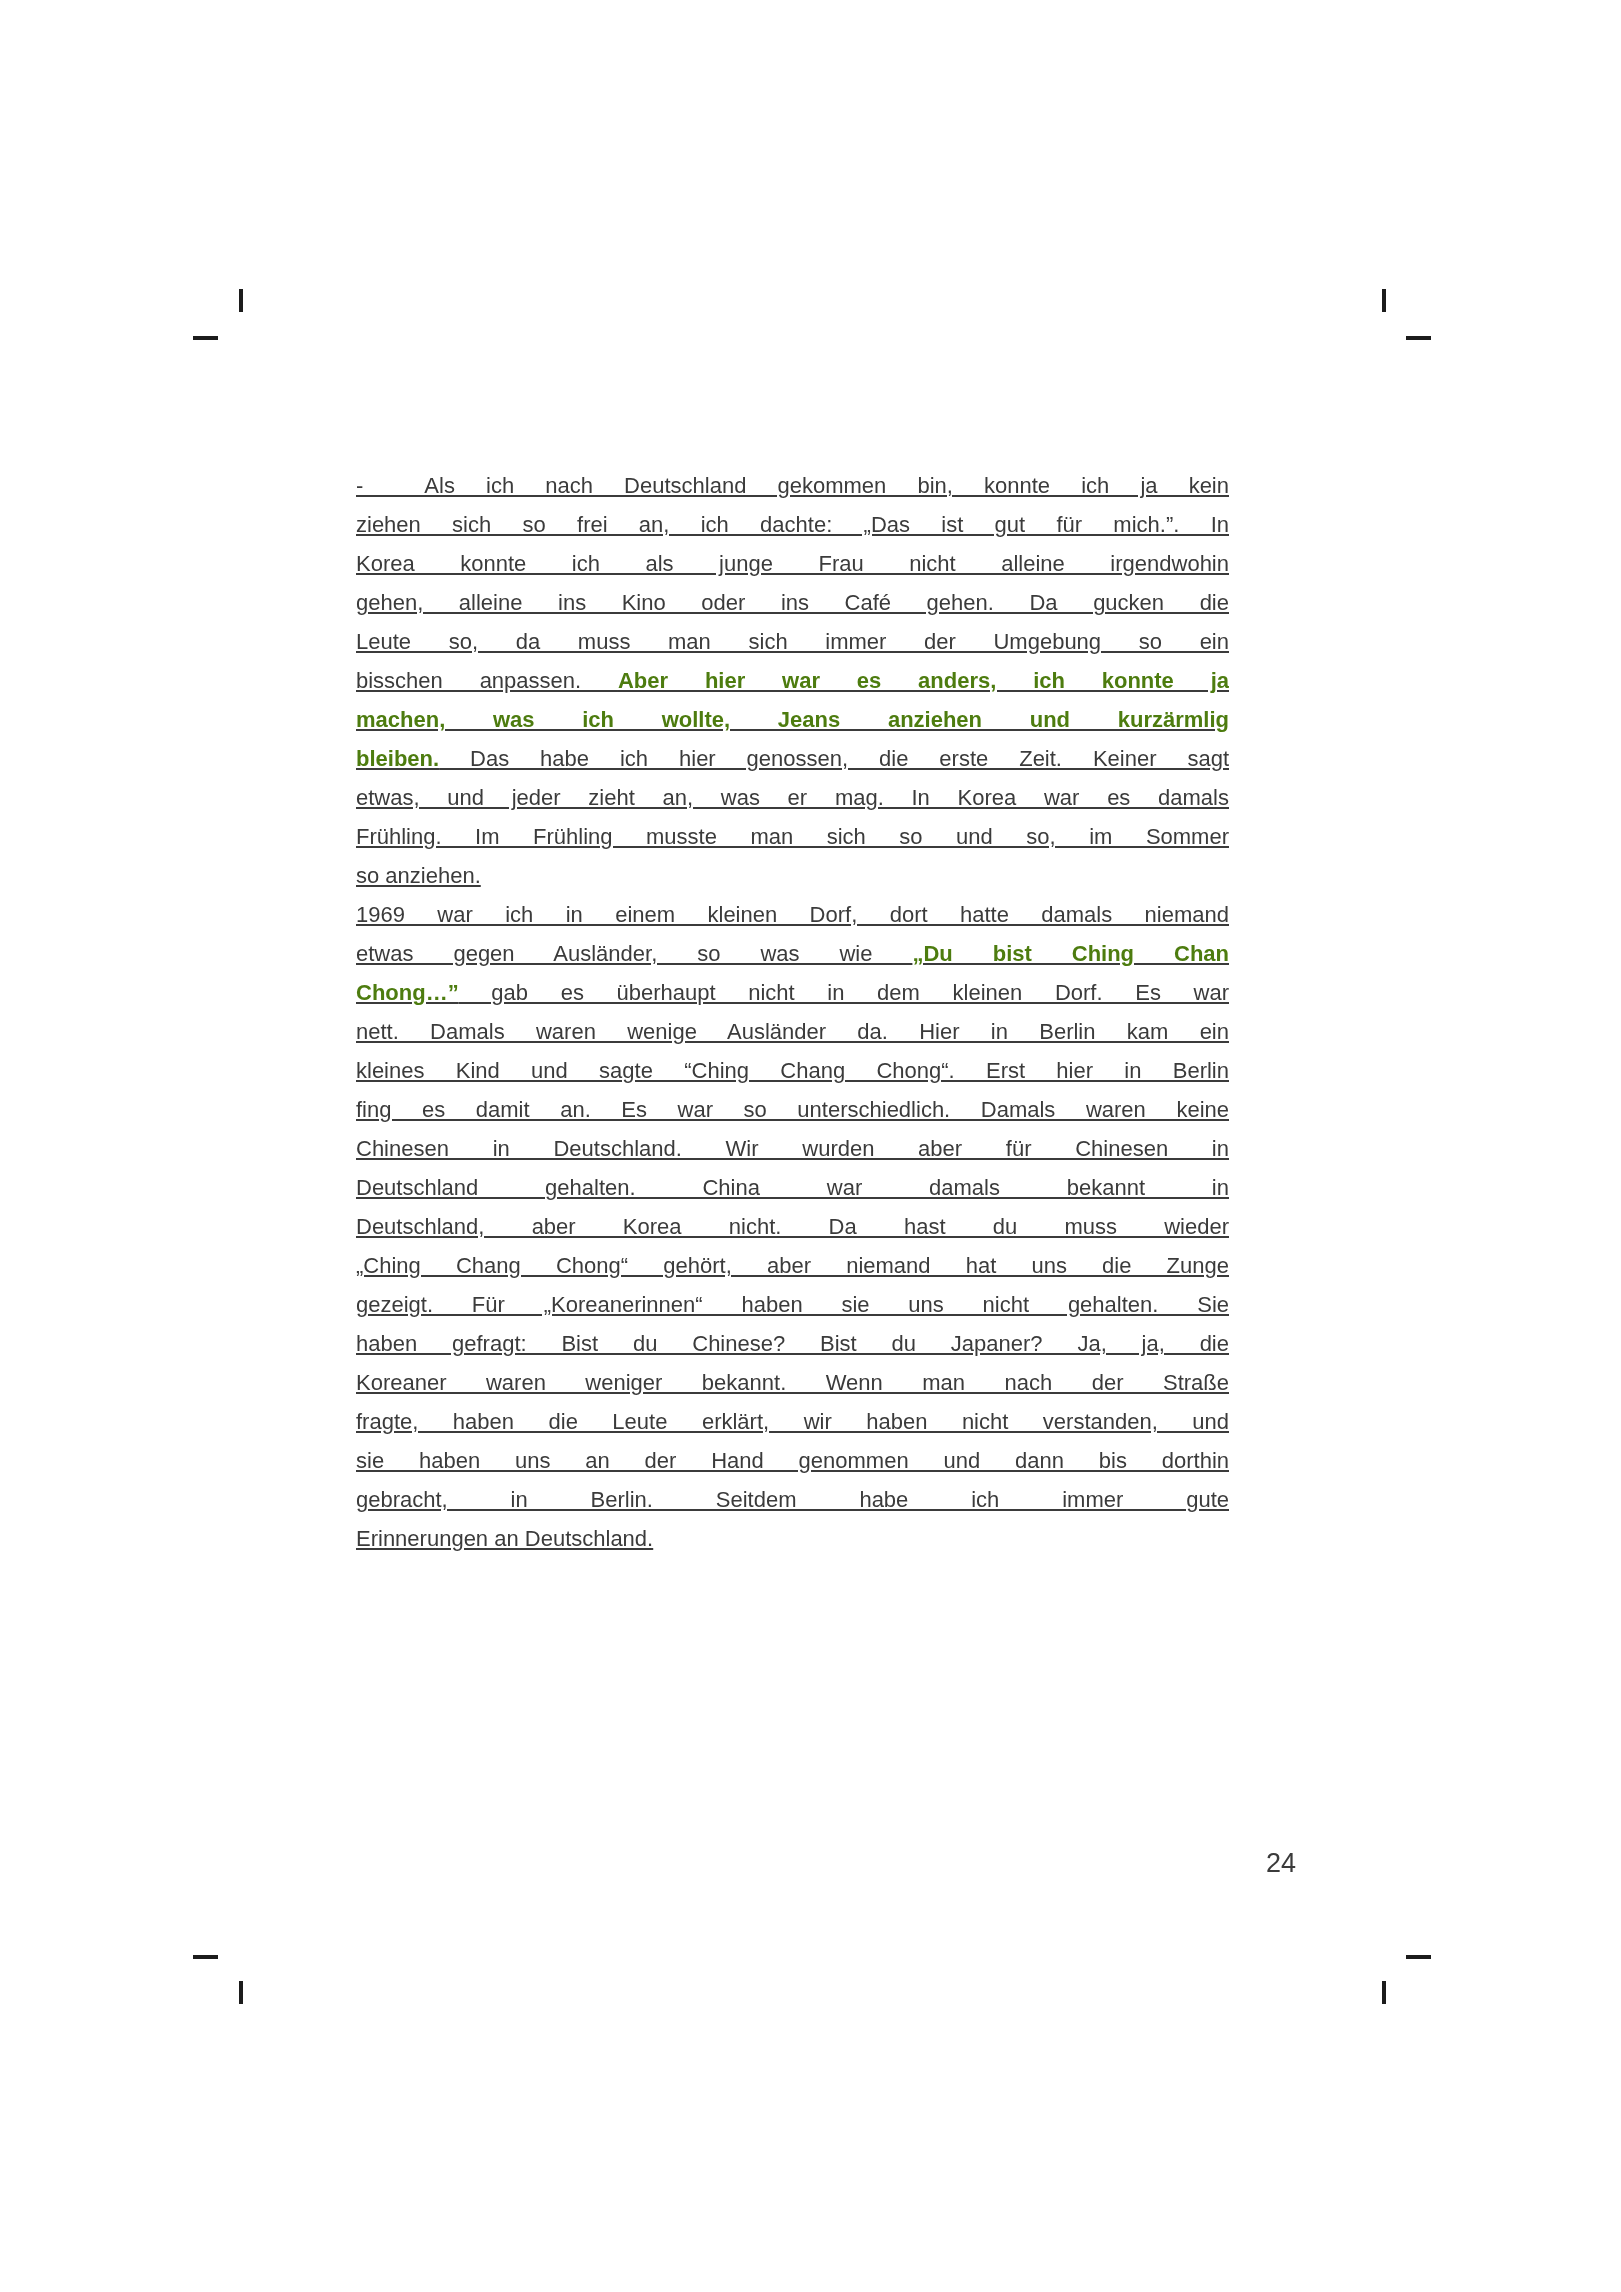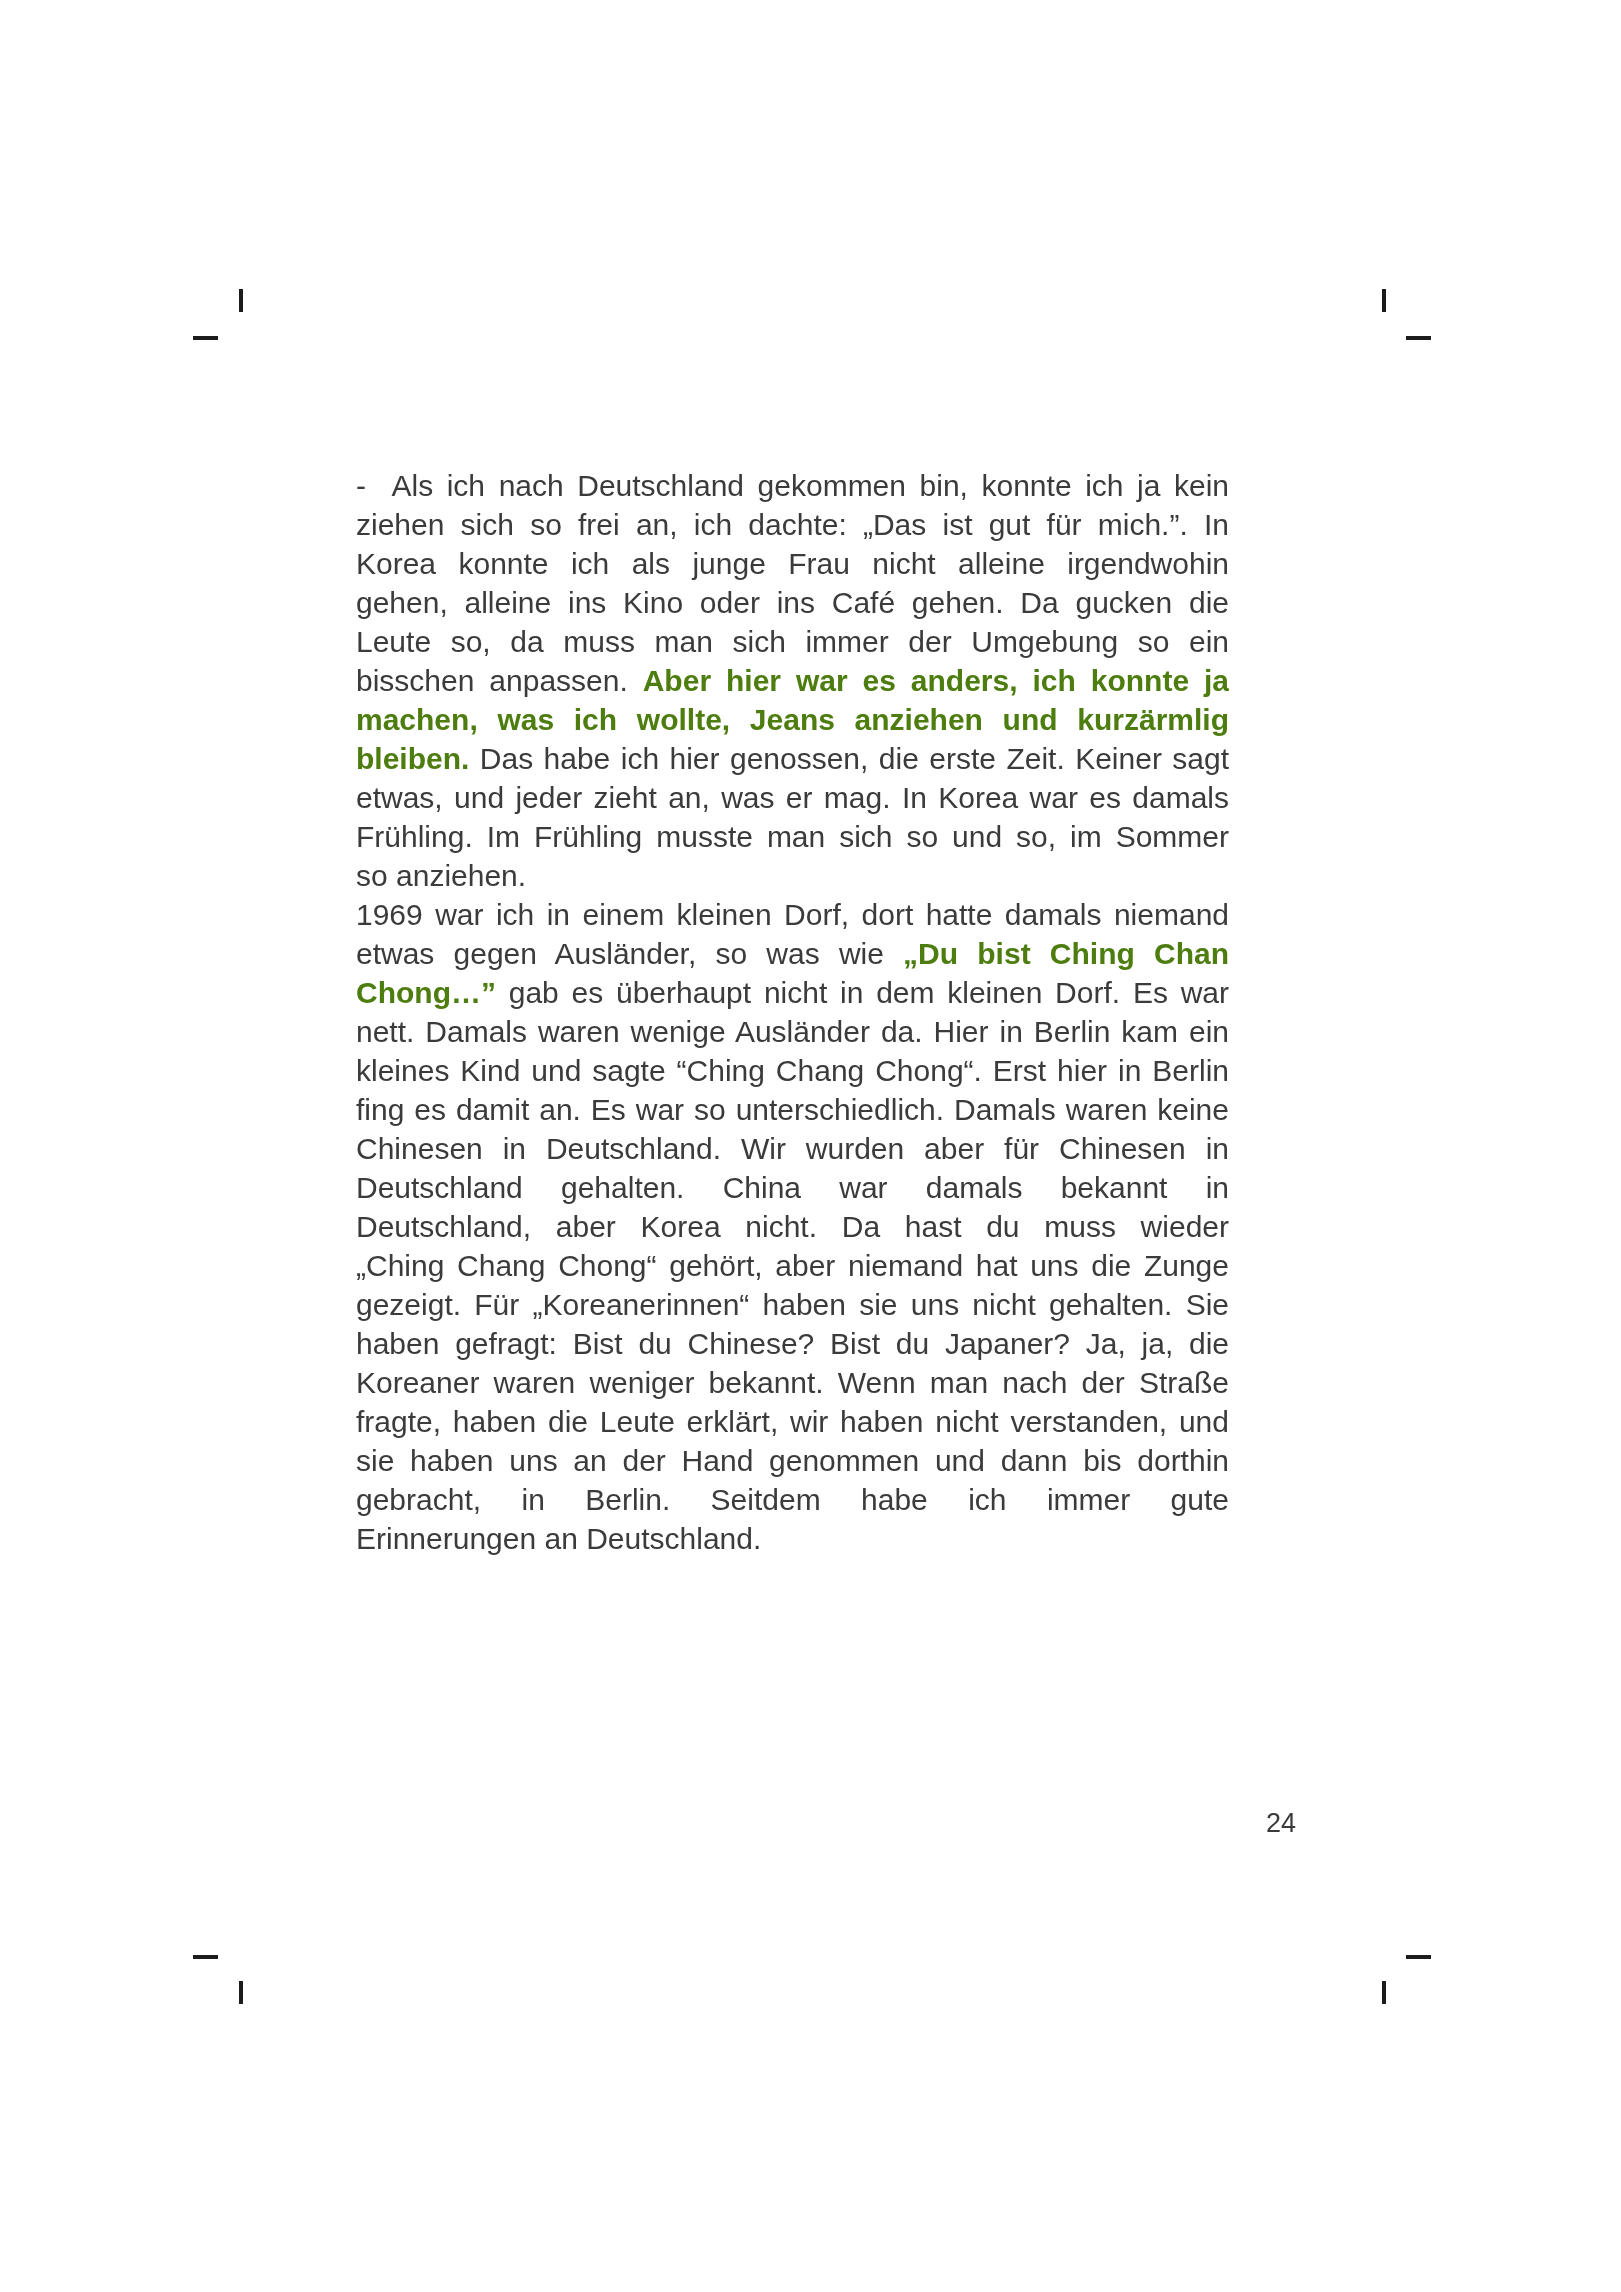--- a/index.html
+++ b/index.html
@@ -16,42 +16,43 @@
     background: #1c1c1c;
   }
   .crop-v { width: 3.6px; height: 23px; }
   .crop-h { width: 25px; height: 3.6px; }
   #text-block {
     position: absolute;
     left: 356px;
     top: 466px;
     width: 873px;
     color: #3b3b3b;
-    font-size: 30px;
+    font-size: 22px;
     line-height: 39px;
+    text-decoration: underline;
   }
   .para { margin: 0; }
   .para + .para { }
   .line {
     text-align: justify;
     text-align-last: justify;
     height: 39px;
     line-height: 39px;
     overflow: hidden;
     white-space: normal;
   }
   .line.last {
     text-align-last: left;
   }
   .seg { font-weight: 400; }
   .seg.bold { font-weight: 700; color: #4d7c0f; }
   #page-number {
     position: absolute;
     left: 1266px;
-    top: 1808px;
+    top: 1848px;
     font-size: 27px;
     line-height: 30px;
     color: #3b3b3b;
   }
 </style>
 </head>
 <body>
 
 <div class="crop-mark crop-v" style="left:239px; top:289px;"></div>
 <div class="crop-mark crop-h" style="left:193px; top:336px;"></div>

